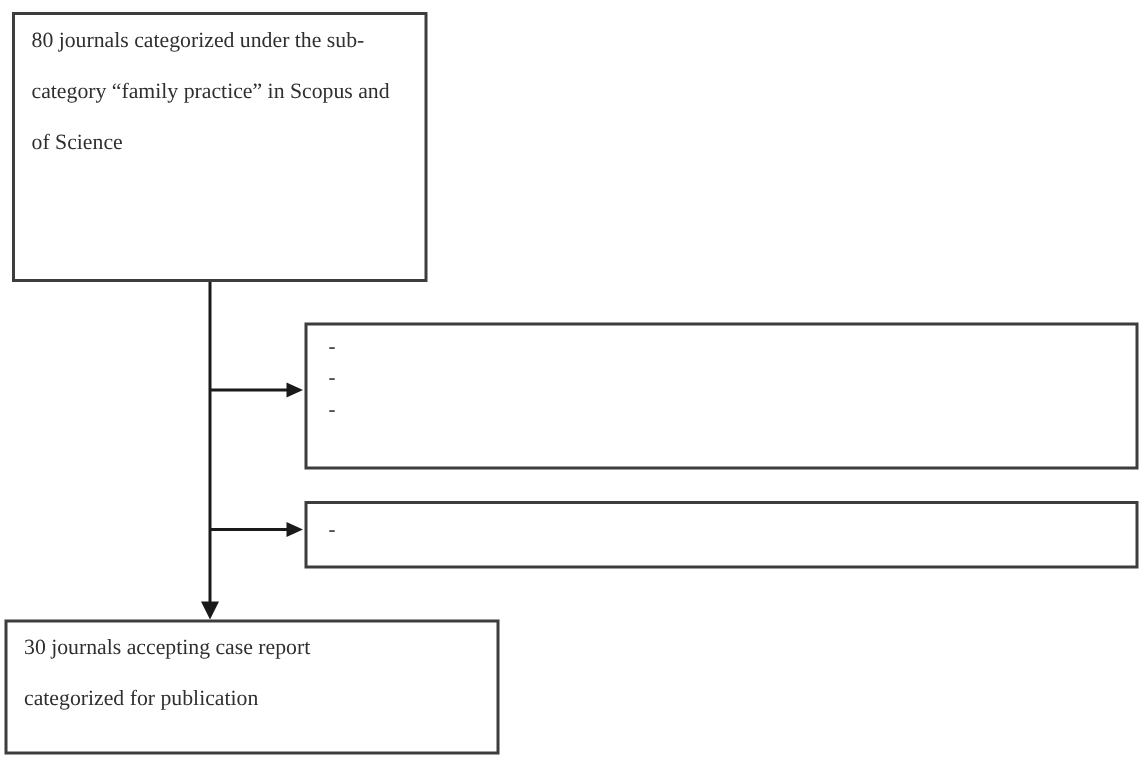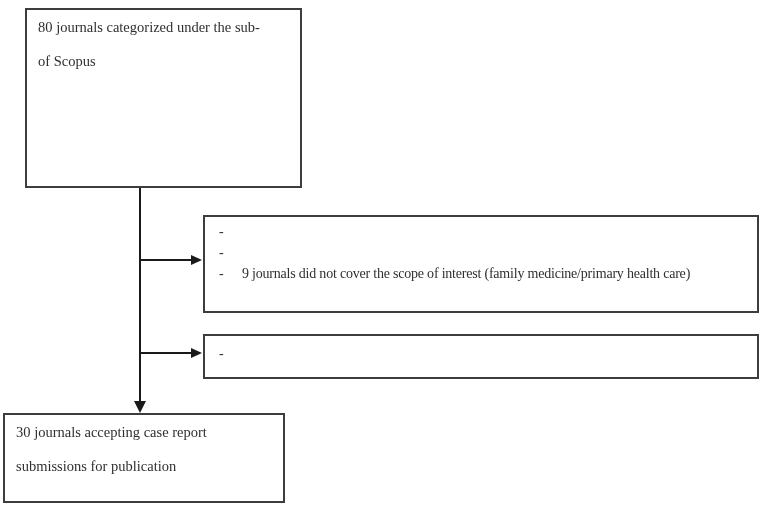--- a/index.html
+++ b/index.html
@@ -25,21 +25,20 @@
   }
   
   .box-start {
     left: 8px;
     top: 8px;
     width: 277px;
     height: 180px;
     padding: 0 6px 0 11px;
     line-height: 34px;
     font-size: 14.5px;
-    margin-left: 17px;
   }
   
   .box-excl1 {
     left: 203px;
     top: 215px;
     width: 556px;
     height: 98px;
     padding-top: 4px;
   }
   
@@ -47,21 +46,21 @@
     left: 203px;
     top: 334px;
     width: 556px;
     height: 45px;
     padding-top: 7px;
   }
   
   .box-end {
     left: 3px;
     top: 413px;
-    width: 282px;
+    width: 330px;
     height: 90px;
     padding: 0 6px 0 11px;
     line-height: 34px;
     font-size: 14.5px;
   }
   .line {
     display: block;
   }
   .dash-row {
     display: flex;
@@ -115,50 +114,50 @@
     border-top: 12px solid #1a1a1a;
   }
 </style>
 </head>
 <body>
 
 <div class="canvas">
 
   <div class="box box-start">
     <span class="line">80 journals categorized under the sub-</span>
-    <span class="line">of Scopus</span>
+    <span class="line">category “family practice” in Scopus and</span>
+    <span class="line">of Science</span>
   </div>
 
   <div class="vline"></div>
 
   <div class="hline a1"></div>
   <div class="arrow-right a1"></div>
 
   <div class="box box-excl1">
     <div class="dash-row">
       <span class="dash-marker">-</span>
     </div>
     <div class="dash-row">
       <span class="dash-marker">-</span>
     </div>
     <div class="dash-row">
       <span class="dash-marker">-</span>
-      <span class="dash-text">9 journals did not cover the scope of interest (family medicine/primary health care)</span>
     </div>
   </div>
 
   <div class="hline a2"></div>
   <div class="arrow-right a2"></div>
 
   <div class="box box-excl2">
     <div class="dash-row">
       <span class="dash-marker">-</span>
     </div>
   </div>
 
   <div class="arrow-down"></div>
 
   <div class="box box-end">
     <span class="line">30 journals accepting case report</span>
-    <span class="line">submissions for publication</span>
+    <span class="line">categorized for publication</span>
   </div>
 
 </div>
 
 </body></html>

